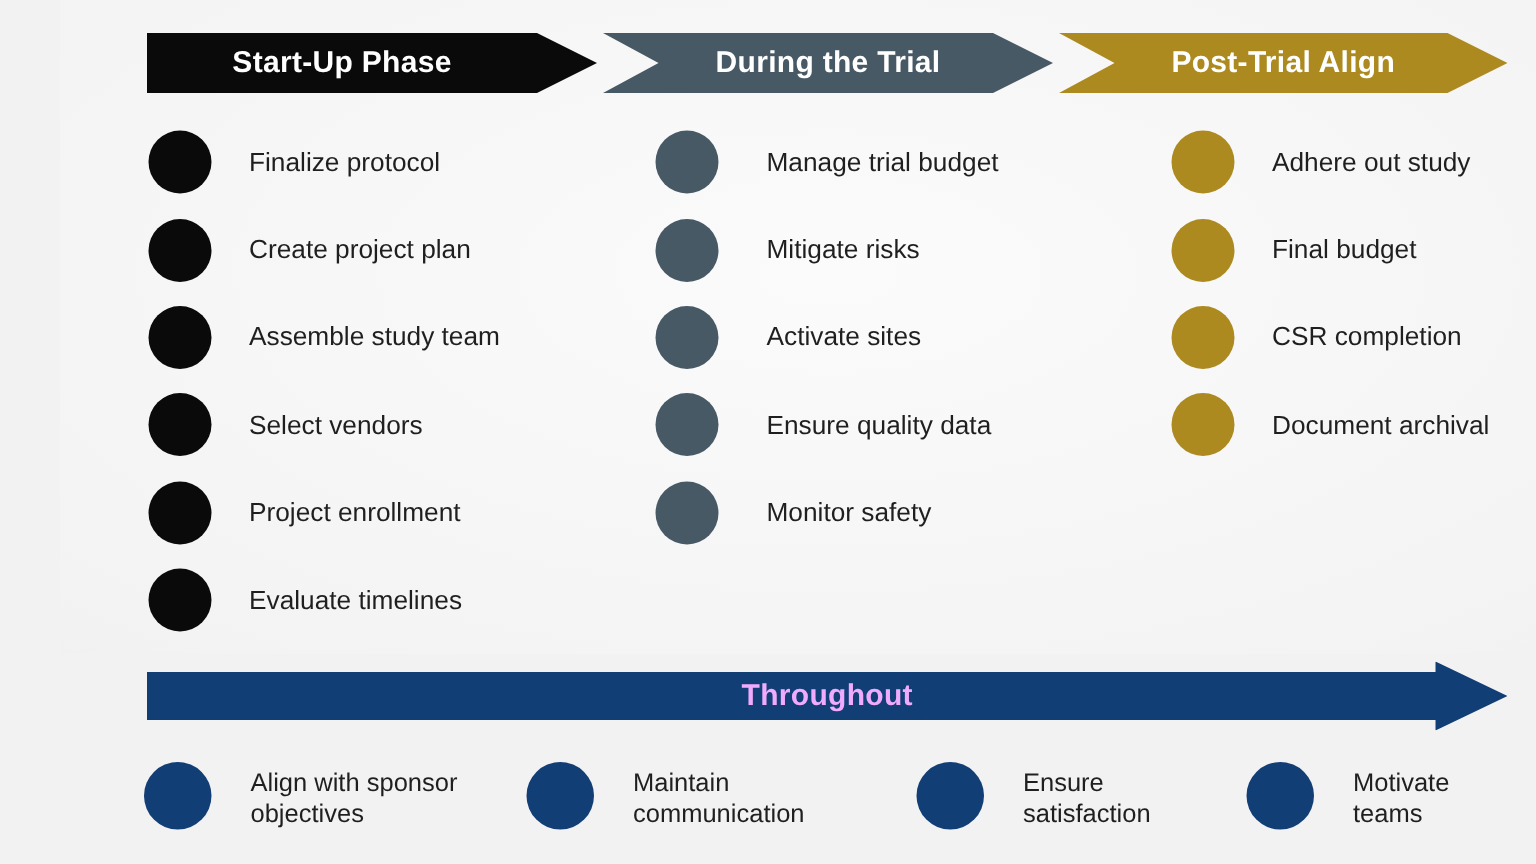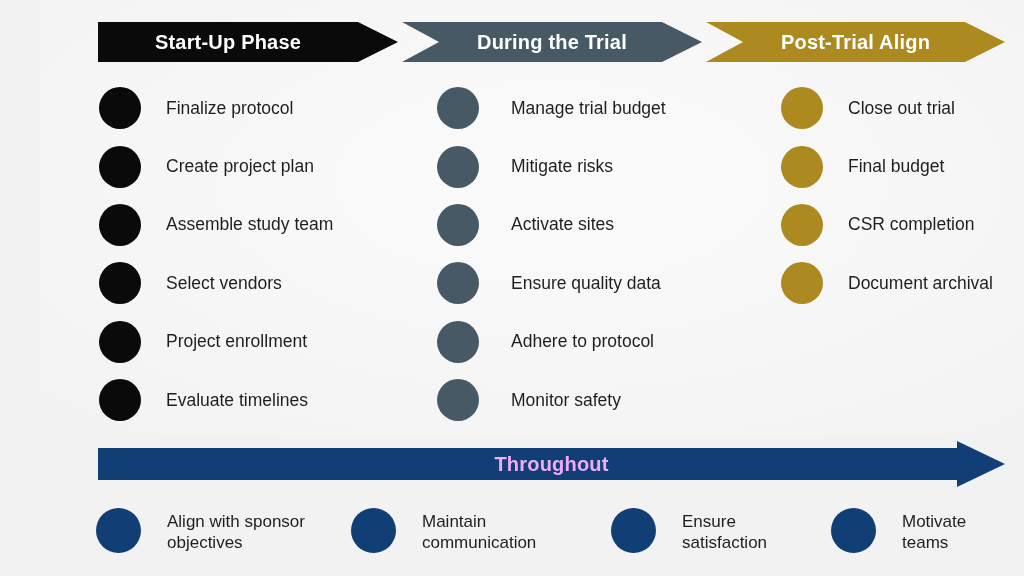--- a/index.html
+++ b/index.html
@@ -121,32 +121,28 @@
     <div class="item">
       <span class="dot dot-slate"></span>
       <span class="item-label">Activate sites</span>
     </div>
     <div class="item">
       <span class="dot dot-slate"></span>
       <span class="item-label">Ensure quality data</span>
     </div>
     <div class="item">
       <span class="dot dot-slate"></span>
-      <span class="item-label">Adhere to protocol</span>
-    </div>
-    <div class="item">
-      <span class="dot dot-slate"></span>
       <span class="item-label">Monitor safety</span>
     </div>
   </div>
 
   <div class="col col-3">
     <div class="item">
       <span class="dot dot-gold"></span>
-      <span class="item-label">Close out trial</span>
+      <span class="item-label">Adhere out study</span>
     </div>
     <div class="item">
       <span class="dot dot-gold"></span>
       <span class="item-label">Final budget</span>
     </div>
     <div class="item">
       <span class="dot dot-gold"></span>
       <span class="item-label">CSR completion</span>
     </div>
     <div class="item">

